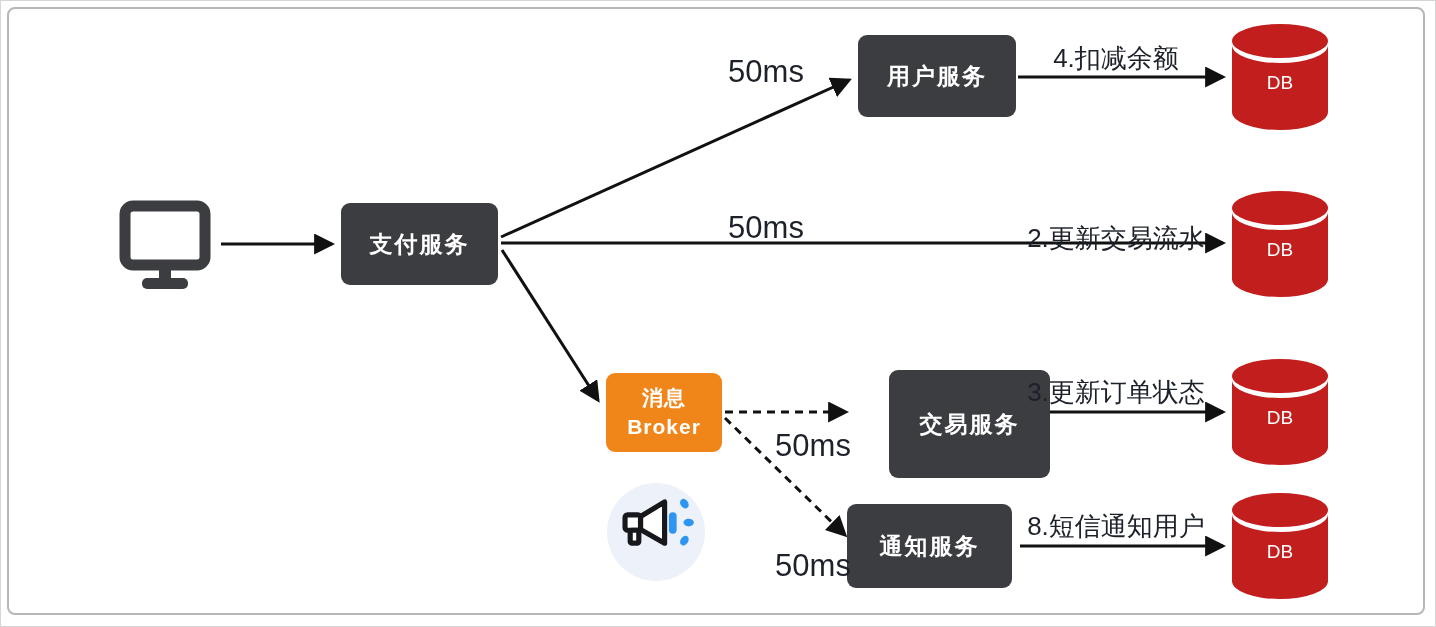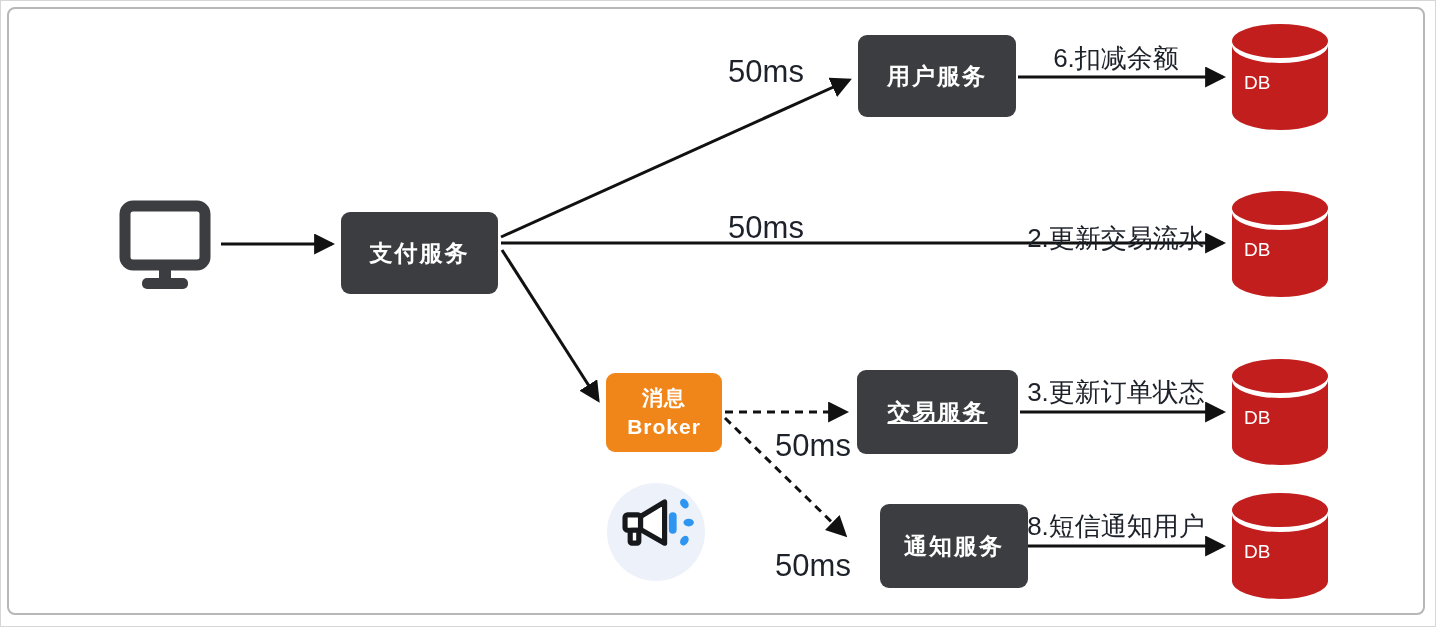--- a/index.html
+++ b/index.html
@@ -43,22 +43,22 @@
     font-size: 21px; line-height: 1.35; letter-spacing: 1px;
   }
 
   .db {
     position: absolute; width: 96px; height: 106px;
   }
   .db svg { position: absolute; left: 0; top: 0; }
   .db-body, .db-lid { fill: var(--db_red, #c21e1e); }
   .db-seam { fill: #ffffff; }
   .db-label {
-    position: absolute; left: 12px; top: 48px; width: 100%;
-    text-align: left; color: #ffffff; font-size: 19px;
+    position: absolute; left: 0; top: 48px; width: 100%;
+    text-align: center; color: #ffffff; font-size: 19px;
   }
 
   .edge-label {
     position: absolute;
     text-align: center;
     color: var(--label_text, #1d2129);
     font-size: 31px;
     white-space: nowrap;
   }
   .step-label { font-size: 26px; }
@@ -98,33 +98,33 @@
     <path class="edge" d="M1019 411 L1222 411" marker-end="url(#ah)"></path>
     <path class="edge" d="M1019 545 L1222 545" marker-end="url(#ah)"></path>
   </svg>
 
   <svg class="client-icon" width="92" height="90" viewBox="0 0 92 90">
     <rect class="mon-stroke" x="6" y="6" width="80" height="59" rx="8" stroke-width="11"></rect>
     <rect class="mon-fill" x="40" y="66" width="12" height="14"></rect>
     <rect class="mon-fill" x="23" y="78" width="46" height="11" rx="5"></rect>
   </svg>
 
-  <div class="node service" style="left:340px; top:202px; width:157px; height:82px;margin-top:9px;">
+  <div class="node service" style="left:340px; top:202px; width:157px; height:82px;">
     <span>支付服务</span>
   </div>
 
   <div class="node service" style="left:857px; top:34px; width:158px; height:82px;">
     <span>用户服务</span>
   </div>
 
-  <div class="node service" style="left:856px; top:369px; width:161px; height:84px;text-decoration:underline;">
+  <div class="node service" style="left:888px; top:369px; width:161px; height:108px;">
     <span>交易服务</span>
   </div>
 
-  <div class="node service" style="left:879px; top:503px; width:148px; height:84px;align-items:center;">
+  <div class="node service" style="left:846px; top:503px; width:165px; height:84px;align-items:center;">
     <span>通知服务</span>
   </div>
 
   <div class="node broker" style="left:605px; top:372px; width:116px; height:79px;">
     <span>消息</span>
     <span>Broker</span>
   </div>
 
   <div class="megaphone-badge">
     <svg width="86" height="86" viewBox="0 0 100 100">
@@ -175,20 +175,20 @@
   </div>
 
   <div class="edge-label" style="left:715px; top:53px; width:100px;">50ms</div>
 
   <div class="edge-label" style="left:715px; top:209px; width:100px;">50ms</div>
 
   <div class="edge-label" style="left:762px; top:427px; width:100px;">50ms</div>
 
   <div class="edge-label" style="left:762px; top:547px; width:100px;">50ms</div>
 
-  <div class="edge-label step-label" style="left:965px; top:40px; width:300px;">6.扣减余额</div>
+  <div class="edge-label step-label" style="left:965px; top:40px; width:300px;">4.扣减余额</div>
 
   <div class="edge-label step-label" style="left:965px; top:220px; width:300px;">2.更新交易流水</div>
 
   <div class="edge-label step-label" style="left:965px; top:374px; width:300px;">3.更新订单状态</div>
 
   <div class="edge-label step-label" style="left:965px; top:508px; width:300px;">8.短信通知用户</div>
 </div>
 
 </body></html>

